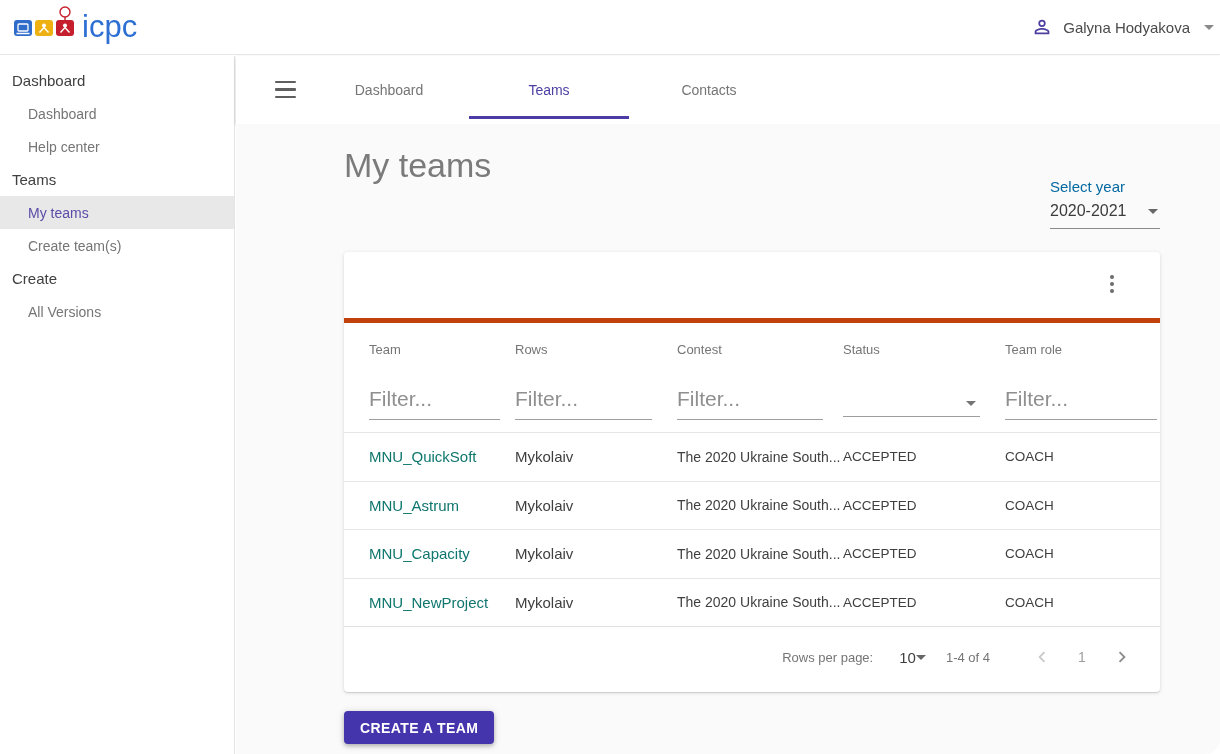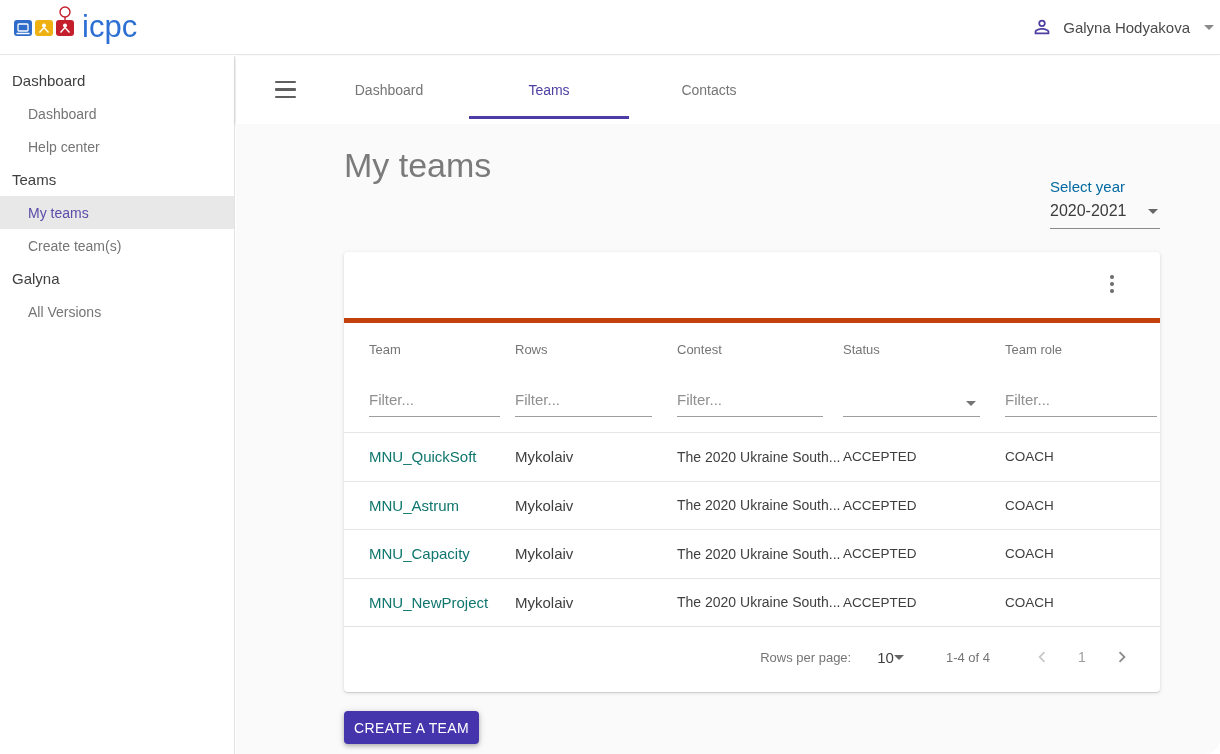--- a/index.html
+++ b/index.html
@@ -55,43 +55,43 @@
     flex-direction:column;align-items:center;justify-content:center;gap:3px;cursor:pointer;}
   .kebab i{width:4px;height:4px;border-radius:50%;background:#6b6b6b;}
   .table{position:absolute;left:0;top:66px;width:816px;
     border-top:5px solid #c2410c;border-bottom:1px solid #e2e2e2;box-sizing:border-box;}
   .trow{display:grid;grid-template-columns:146px 162px 166px 162px 154px;
     padding-left:25px;align-items:center;box-sizing:border-box;}
   .thead{height:52px;}
   .thead .hcell{font-size:13px;color:#757575;}
   .tfilter{height:57px;}
   .f-input{border:none;outline:none;border-bottom:1px solid #9e9e9e;background:transparent;
-    font-size:15px;color:#424242;padding:0 0 8px 0;font-family:inherit;}
+    font-size:21px;color:#424242;padding:0 0 8px 0;font-family:inherit;}
   .f-input::placeholder{color:#8f8f8f;opacity:1;}
   .w1{width:131px;} .w2{width:137px;} .w3{width:146px;} .w5{width:152px;}
   .f-select{width:137px;height:25px;border-bottom:1px solid #9e9e9e;position:relative;cursor:pointer;}
   .f-select .caret{position:absolute;right:4px;bottom:10px;border-top-color:#757575;}
   .tdata{height:48.5px;border-top:1px solid #e6e6e6;font-size:15px;color:#3f3f3f;}
   .team-link{color:#0f766e;cursor:pointer;text-decoration:none;}
   .cell-sm{font-size:13.5px;}
   .cell-contest{font-size:14px;white-space:nowrap;overflow:hidden;}
   
   .cfooter{position:absolute;left:0;top:370px;width:816px;height:70px;display:flex;
     align-items:center;justify-content:flex-end;padding-right:26px;box-sizing:border-box;
     font-size:13px;color:#757575;}
   .rpp-select{display:flex;align-items:center;margin-left:26px;cursor:pointer;}
   .rpp-value{font-size:15px;color:#3f3f3f;}
-  .range{margin-left:42px;}
+  .range{margin-left:20px;}
   .pg-btn{margin-left:22px;width:24px;height:24px;display:flex;align-items:center;justify-content:center;cursor:pointer;}
   .pg-btn.first{margin-left:40px;}
   .pg-num{margin-left:16px;width:24px;text-align:center;font-size:14px;color:#9e9e9e;cursor:pointer;}
   .pg-next{margin-left:16px;}
   
-  .create-btn{position:absolute;left:108px;top:587px;height:33px;padding:0 10px;
-    background:#4435ad;color:#fff;border:none;border-radius:4px;font-size:14px;font-weight:normal;
+  .create-btn{position:absolute;left:108px;top:587px;height:33px;padding:0 16px;
+    background:#4435ad;color:#fff;border:none;border-radius:4px;font-size:14px;font-weight:bold;
     letter-spacing:0.4px;font-family:inherit;cursor:pointer;
     box-shadow:0 2px 4px rgba(0,0,0,0.24),0 1px 8px rgba(0,0,0,0.12);}
 </style>
 </head>
 <body>
 
 <div class="app">
 
   <div class="topbar">
     <div class="logo">
@@ -119,21 +119,21 @@
     </div>
   </div>
 
   <div class="sidebar">
     <div class="side-row side-title">Dashboard</div>
     <div class="side-row side-item">Dashboard</div>
     <div class="side-row side-item">Help center</div>
     <div class="side-row side-title">Teams</div>
     <div class="side-row side-item active">My teams</div>
     <div class="side-row side-item">Create team(s)</div>
-    <div class="side-row side-title">Galyna</div>
+    <div class="side-row side-title">Create</div>
     <div class="side-row side-item">All Versions</div>
   </div>
 
   <div class="navbar">
     <div class="hamburger">
         <span></span>
         <span></span>
         <span></span>
       </div>
     <div class="tabs">

